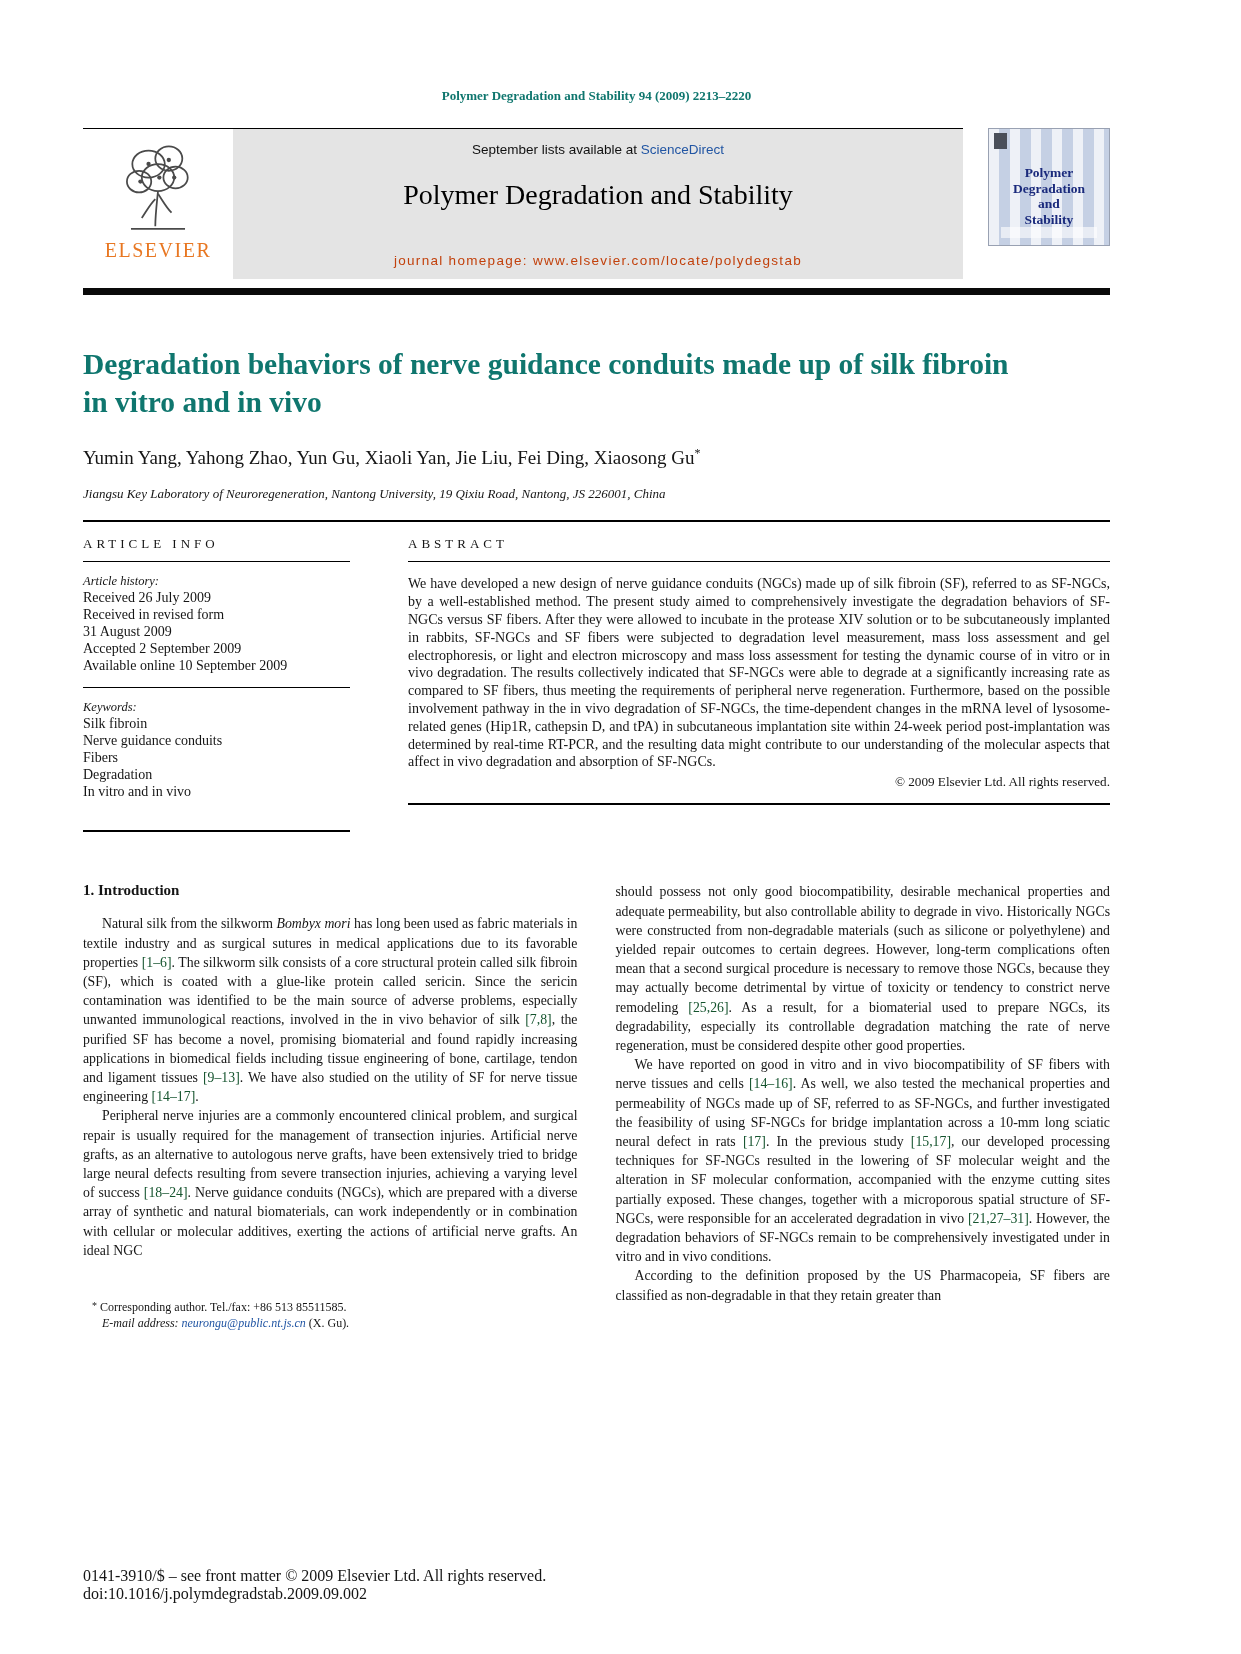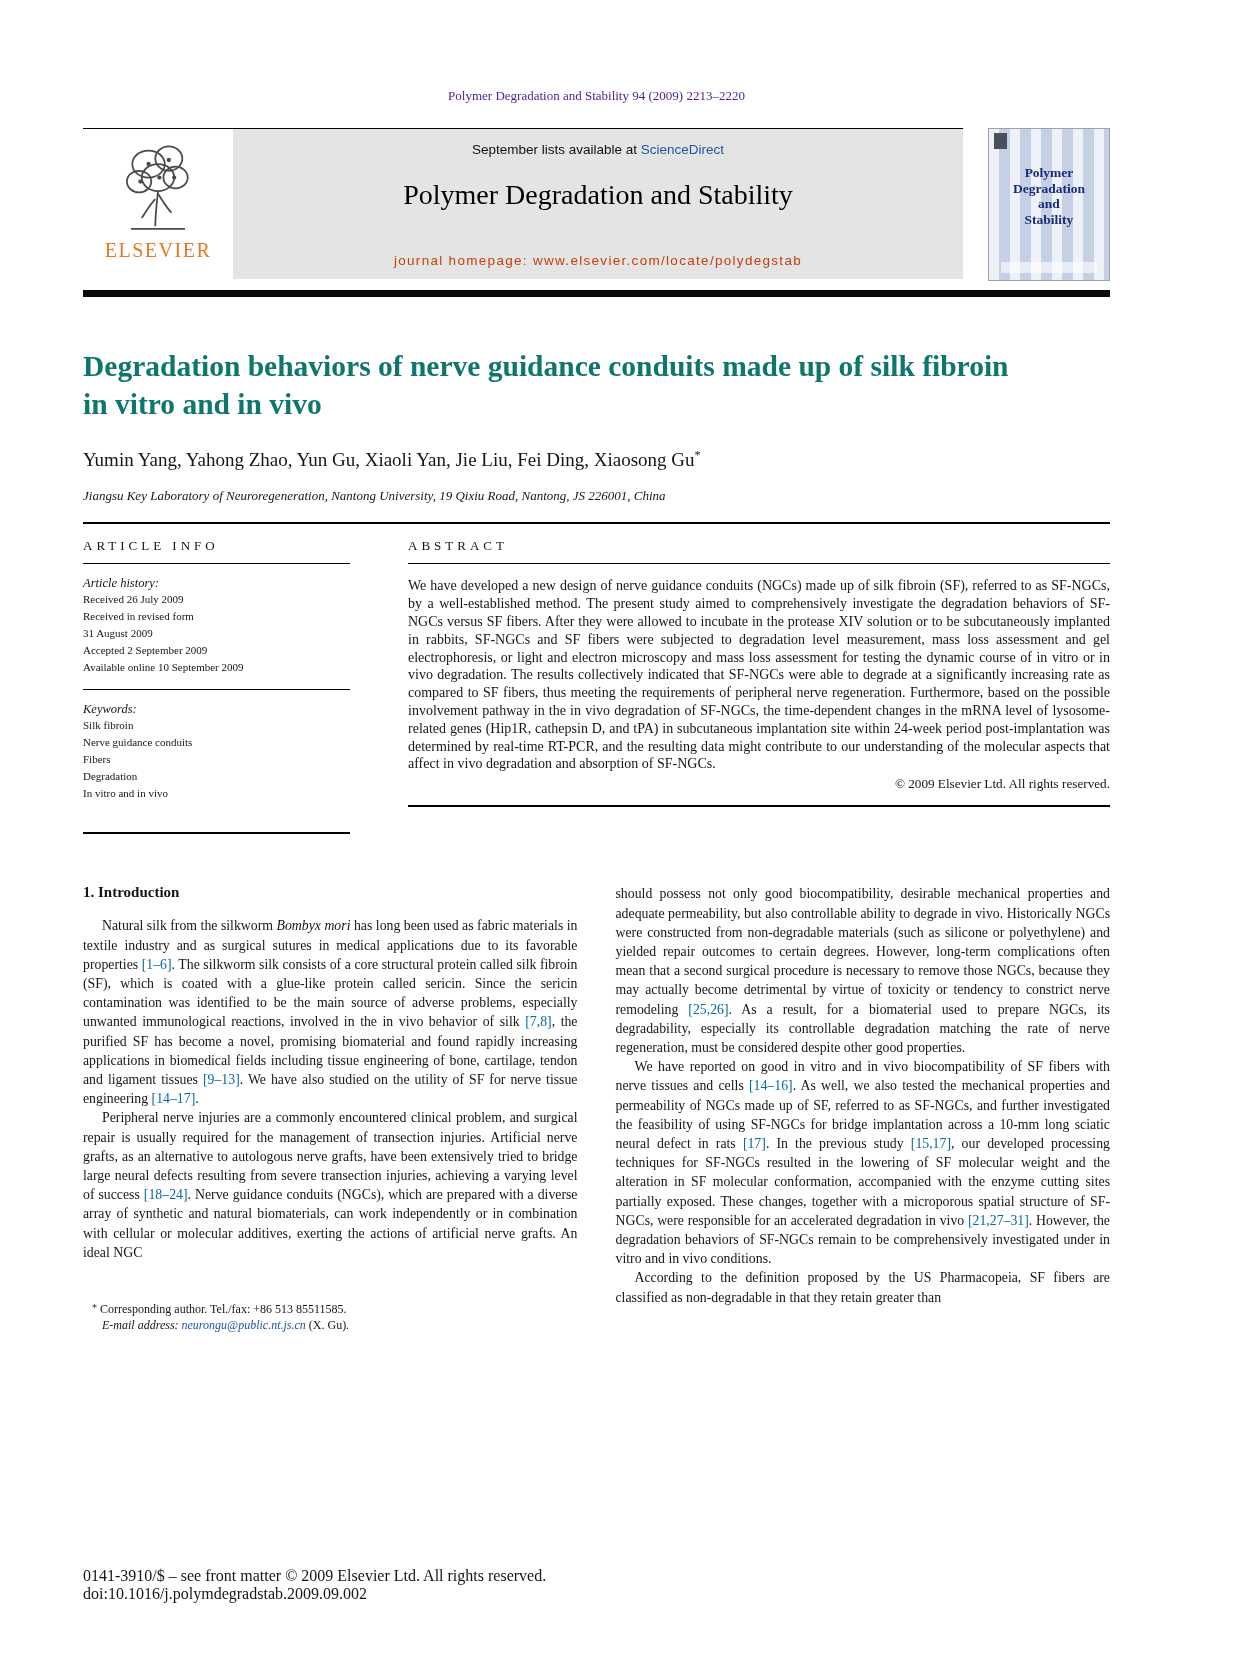--- a/index.html
+++ b/index.html
@@ -6,65 +6,65 @@
   html,body { background:#ffffff; }
   body {
     width:1241px;
     font-family:"Liberation Serif","DejaVu Serif",serif;
     color:#151515;
     -webkit-font-smoothing:antialiased;
   }
   .page { position:relative; width:1241px; height:1654px; padding:0 131px 0 83px; overflow:hidden; background:#fff; }
 
   
-  .citation { padding-top:88px; text-align:center; font-size:13px; color:#4c1d95; }
+  .citation { padding-top:88px; text-align:center; font-size:13px; color:#0f766e;font-weight:bold; }
 
   
   .header-row { display:flex; margin-top:24px; align-items:flex-start; }
   .header-main { flex:1; border-top:1.5px solid #000; display:flex; }
   .logo-col { width:150px; background:#fff; display:flex; flex-direction:column; align-items:center; justify-content:flex-start; padding:8px 0 2px; }
   .wordmark { color:#e87722; font-size:20px; letter-spacing:1.5px; margin-top:2px; }
   .banner { flex:1; background:#e4e4e4; text-align:center; display:flex; flex-direction:column; padding:13px 10px 11px; min-height:150px; }
   .contents-line { font-family:"Liberation Sans",sans-serif; font-size:13.5px; color:#111; }
   .sciencedirect { color:#2155a3; cursor:pointer; }
   .journal-title { font-size:28px; margin:22px 0 18px; color:#000; }
   .homepage-line { font-family:"Liberation Sans",sans-serif; font-size:13.5px; letter-spacing:1.3px; margin-top:auto; color:#c2410c; }
-  .cover { width:122px; height:153px; margin-left:25px; position:relative; border:1px solid #99a1b2;
+  .cover { width:122px; height:118px; margin-left:25px; position:relative; border:1px solid #99a1b2;
            background:repeating-linear-gradient(90deg,#eef1f7 0px,#eef1f7 10px,#c5d0e4 10px,#c5d0e4 21px); }
   .cover-logo { position:absolute; top:4px; left:5px; width:13px; height:16px; background:#4a4f5a; }
   .cover-title { position:absolute; top:36px; left:0; right:0; text-align:center; color:#1a2a7c; font-weight:700; font-size:13.5px; line-height:15.5px; }
   .cover-foot { position:absolute; bottom:7px; left:12px; right:12px; height:11px; background:rgba(255,255,255,.6); }
   .thick-bar { height:7px; background:#0a0a0a; margin-top:9px; }
 
   
   .article-title { margin-top:50px; font-size:29.5px; line-height:38px; max-width:945px; color:#0f766e; }
   .authors { margin-top:25px; font-size:19px; }
   .authors sup { font-size:12px; }
   .affiliation { margin-top:17px; font-size:13px; font-style:italic; }
 
   
   .meta-rule { margin-top:18px; border-top:2.5px solid #000; }
   .meta-row { display:flex; gap:58px; align-items:flex-start; }
   .meta-left { width:267px; border-bottom:2.5px solid #000; padding-bottom:30px; }
   .meta-right { flex:1; border-bottom:2.5px solid #000; padding-bottom:13px; }
   .meta-heading { font-size:13px; letter-spacing:4px; padding:14px 0 9px; border-bottom:1px solid #000; }
   .history-label,.keywords-label { font-style:italic; font-size:12.5px; margin-top:12px; }
-  .meta-item { font-size:11px; line-height:17px;font-family:Liberation Serif, serif; }
+  .meta-item { font-size:14px; line-height:17px;font-family:Liberation Serif, serif; }
   .meta-divider { border-top:1px solid #000; margin-top:13px; }
   .abstract-text { font-size:14px; line-height:17.8px; text-align:justify; margin-top:13px; }
   .abstract-copy { text-align:right; font-size:13.2px; margin-top:3px; }
 
   
   .main-row { display:flex; gap:38px; margin-top:50px; }
   .col { flex:1; min-width:0; }
   .section-heading { font-size:15px; font-weight:700; margin-bottom:15px; }
   .para { font-size:13.8px; line-height:19.2px; text-align:justify; }
   .para.indent { text-indent:19px; }
   .para + .para { margin-top:0; }
-  .ref { color:#0369a1; cursor:pointer; }
+  .ref { color:#14532d; cursor:pointer; }
 
   
   .footnote { margin-top:38px; font-size:12px; line-height:16.5px; }
   .fn-line1 { padding-left:9px; }
   .fn-mark { font-size:10px; vertical-align:2px; }
   .fn-line2 { padding-left:19px; }
   .email-label { font-style:italic; }
   .email { color:#2155a3; font-style:italic; cursor:pointer; }
 
   

